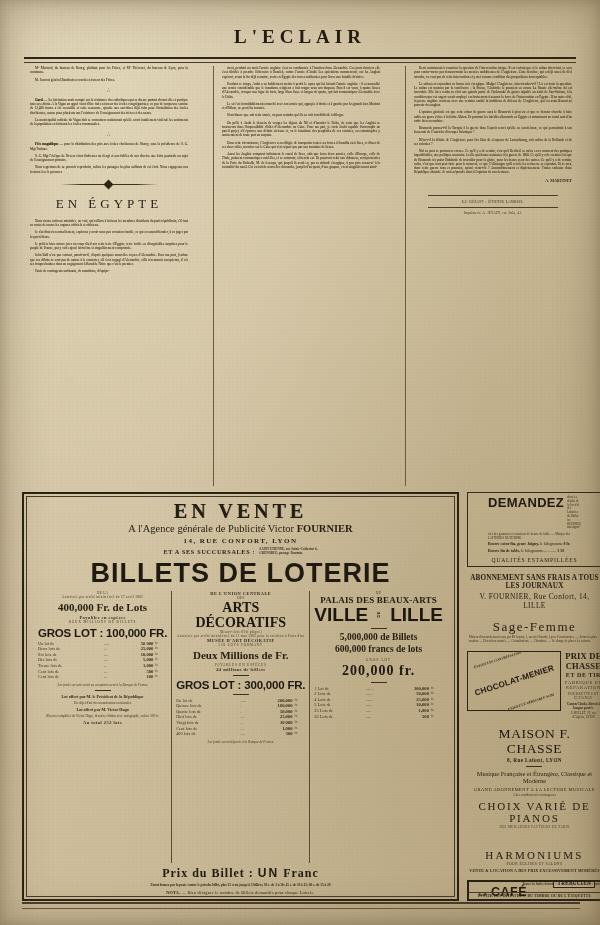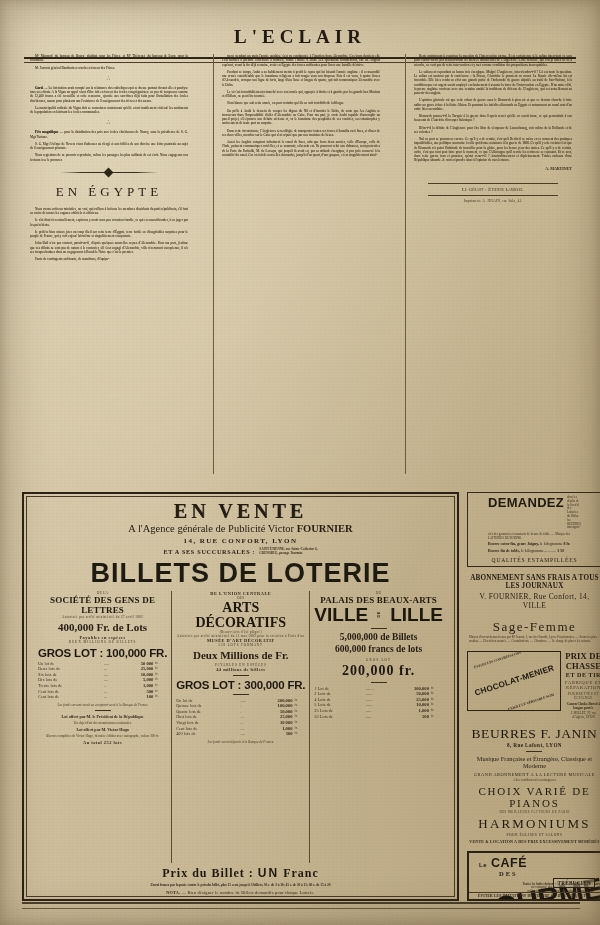--- a/index.html
+++ b/index.html
@@ -23,21 +23,21 @@
     box-shadow:inset 0 0 46px rgba(70,52,25,.38), inset 0 0 12px rgba(70,52,25,.22);}
 
   
   .masthead{position:absolute;left:0;right:0;top:26px;text-align:center;}
   .masthead .ttl{font-family:"Liberation Serif",serif;font-weight:700;
     font-size:19px;letter-spacing:5px;color:#231c12;}
   .rule-top{position:absolute;left:24px;right:24px;top:57px;height:3px;
     border-top:2px solid #2f2618;border-bottom:1px solid #4b3d28;}
 
   
-  .cols{position:absolute;left:22px;right:20px;top:54px;height:420px;
+  .cols{position:absolute;left:22px;right:20px;top:66px;height:420px;
     display:flex;gap:17px;}
   .col{position:relative;flex:1;padding:0 8px;}
   .col + .col{border-left:1px solid #6e5c3e;}
   .col p{margin:0 0 3px 0;font-size:3.35px;line-height:4.25px;
     text-align:justify;text-indent:5px;color:#4a3d27;
     font-family:"Liberation Serif",serif;
     text-shadow:0 0 .4px rgba(60,45,20,.55);}
   .lead{font-weight:700;color:#2a2216;}
   .sig{text-align:right;font-variant:small-caps;font-size:4px;font-weight:700;
     margin-top:3px;color:#332a1a;}
@@ -152,21 +152,21 @@
 
   .janin{text-align:center;}
   .janin .j1{font-size:13.5px;letter-spacing:.6px;color:#1c170e;line-height:15px;
     font-family:"Liberation Serif",serif;}
   .janin .j2{font-size:5.2px;font-weight:700;letter-spacing:.4px;color:#2d2418;margin-top:1px;}
   .janin .j3{font-size:6.4px;color:#241d12;margin-top:3px;font-family:"Liberation Serif",serif;}
   .janin .j4{font-size:4.4px;letter-spacing:.5px;color:#2d2418;margin-top:3px;}
   .janin .j5{font-size:3.1px;color:#45381f;margin-top:1px;}
   .janin .j6{font-size:11px;letter-spacing:1.8px;color:#1f1a10;margin-top:3px;font-weight:400;}
   .janin .j7{font-size:3.1px;letter-spacing:.5px;color:#45381f;margin-top:1px;}
-  .janin .j8{font-size:13px;letter-spacing:2.2px;color:#1f1a10;margin-top:2px;}
+  .janin .j8{font-size:11px;letter-spacing:2.2px;color:#1f1a10;margin-top:20px;}
   .janin .j9{font-size:3.6px;letter-spacing:.5px;color:#3a2f1e;margin-top:1px;}
   .janin .j10{font-size:4px;letter-spacing:.2px;color:#2d2418;margin-top:2px;font-weight:700;}
 
   .cafe{border:2px solid #2a2215;position:relative;height:86px;overflow:hidden;padding:3px 4px;}
   .cafe .c1{font-size:12.5px;font-weight:700;letter-spacing:.5px;color:#1f1a10;
     font-family:"Liberation Sans",sans-serif;margin-left:6px;}
   .cafe .c1 small{font-size:6px;letter-spacing:.5px;}
   .cafe .c2{font-size:6.5px;font-weight:700;letter-spacing:2px;color:#2a2216;
     margin-left:26px;margin-top:0px;}
   .cafe .gourmets{position:absolute;left:2px;top:27px;transform:rotate(-11deg);
@@ -253,21 +253,20 @@
         <span class="lbl">ET A SES SUCCURSALES :</span>
         <span class="val" style="white-space:pre-line">SAINT ÉTIENNE, rue Sainte-Catherine 6,
 GRENOBLE, passage Tourmin.</span>
       </div>
       <div class="billets">BILLETS DE LOTERIE</div>
 
       <div class="lot3">
 
         <div class="lotcol">
           <div class="t-xs">DE LA</div>
-          <div class="name1">SOCIÉTÉ DES GENS DE LETTRES</div>
           <div class="t-xs">Autorisée par arrêté ministériel du 27 avril 1882</div>
           <div class="amount2">400,000 Fr. de Lots</div>
           <div class="t-sm">Payables en espèces</div>
           <div class="t-xs" style="letter-spacing:1px">DEUX MILLIONS DE BILLETS</div>
           <div class="gros">GROS LOT : 100,000 FR.</div>
           <table class="prz">
             <tbody>
                 <tr>
                   <td class="l">Un lot de</td>
                   <td class="l">.....</td>
@@ -454,21 +453,21 @@
           <div class="sm">dans les dépôts de la Société des Laiteries du Rhône les BEURRES tant appré-</div>
         </div>
         <div class="dem-body">ciés des gourmets et amateurs de beurre de table. — Marque des LAITERIES DU RHONE.</div>
         <div class="beurre"><b>Beurre extra-fin, genre Joigny,</b> <span>le kilogramme</span> <b>8 fr.</b></div>
         <div class="beurre"><b>Beurre fin de table,</b> <span>le kilogramme.............</span> <b>3 50</b></div>
         <div class="qualites">QUALITÉS ESTAMPILLÉES</div>
       </div>
 
       <div class="rad noborder">
         <div class="abonn">ABONNEMENT SANS FRAIS A TOUS LES JOURNAUX</div>
-        <div class="vfourn">V. FOURNIER, Rue Confort, 14, VILLE</div>
+        <div class="vfourn">V. FOURNIER, Rue Confort, 14, LILLE</div>
       </div>
 
       <div class="rad noborder">
         <div class="sagefemme">Sage-Femme</div>
         <div class="sf-body">Maison d'accouchement tenue par Mᵉ Jannin, 3, rue des Paradis, Lyon. Pensionnaires. — Soins les plus assidus. — Discrétion assurée. — Consultations. — Chambres. — Se charge de placer les enfants.</div>
       </div>
 
       <div class="row2">
         <div class="chocobox">
           <div class="choco-tl">ÉVITEZ LES CONTREFAÇONS</div>
@@ -479,21 +478,21 @@
           <div class="a1">PRIX DE CHASSE</div>
           <div class="a2">ET DE TIR</div>
           <div class="a3">FABRIQUE ET RÉPARATION</div>
           <div class="a4">POUDRETTES ET ÉCHANGE</div>
           <div class="a5">Canon Choke-Bored à longue portée</div>
           <div class="a6">J. MILLET, 29, rue d'Algérie, LYON</div>
         </div>
       </div>
 
       <div class="rad noborder janin">
-        <div class="j1">BEURRES F. JANIN</div>
+        <div class="j1">MAISON F. CHASSE</div>
         <div class="j2">8, Rue Lafont, LYON</div>
         <div class="minirule"></div>
         <div class="j3">Musique Française et Étrangère, Classique et Moderne</div>
         <div class="j4">GRAND ABONNEMENT A LA LECTURE MUSICALE</div>
         <div class="j5">A des conditions très avantageuses</div>
         <div class="j6">CHOIX VARIÉ DE PIANOS</div>
         <div class="j7">DES MEILLEURS FACTEURS DE PARIS</div>
         <div class="j8">HARMONIUMS</div>
         <div class="j9">POUR ÉGLISES ET SALONS</div>
         <div class="j10">VENTE &amp; LOCATION A DES PRIX EXCESSIVEMENT MODÉRÉS</div>

